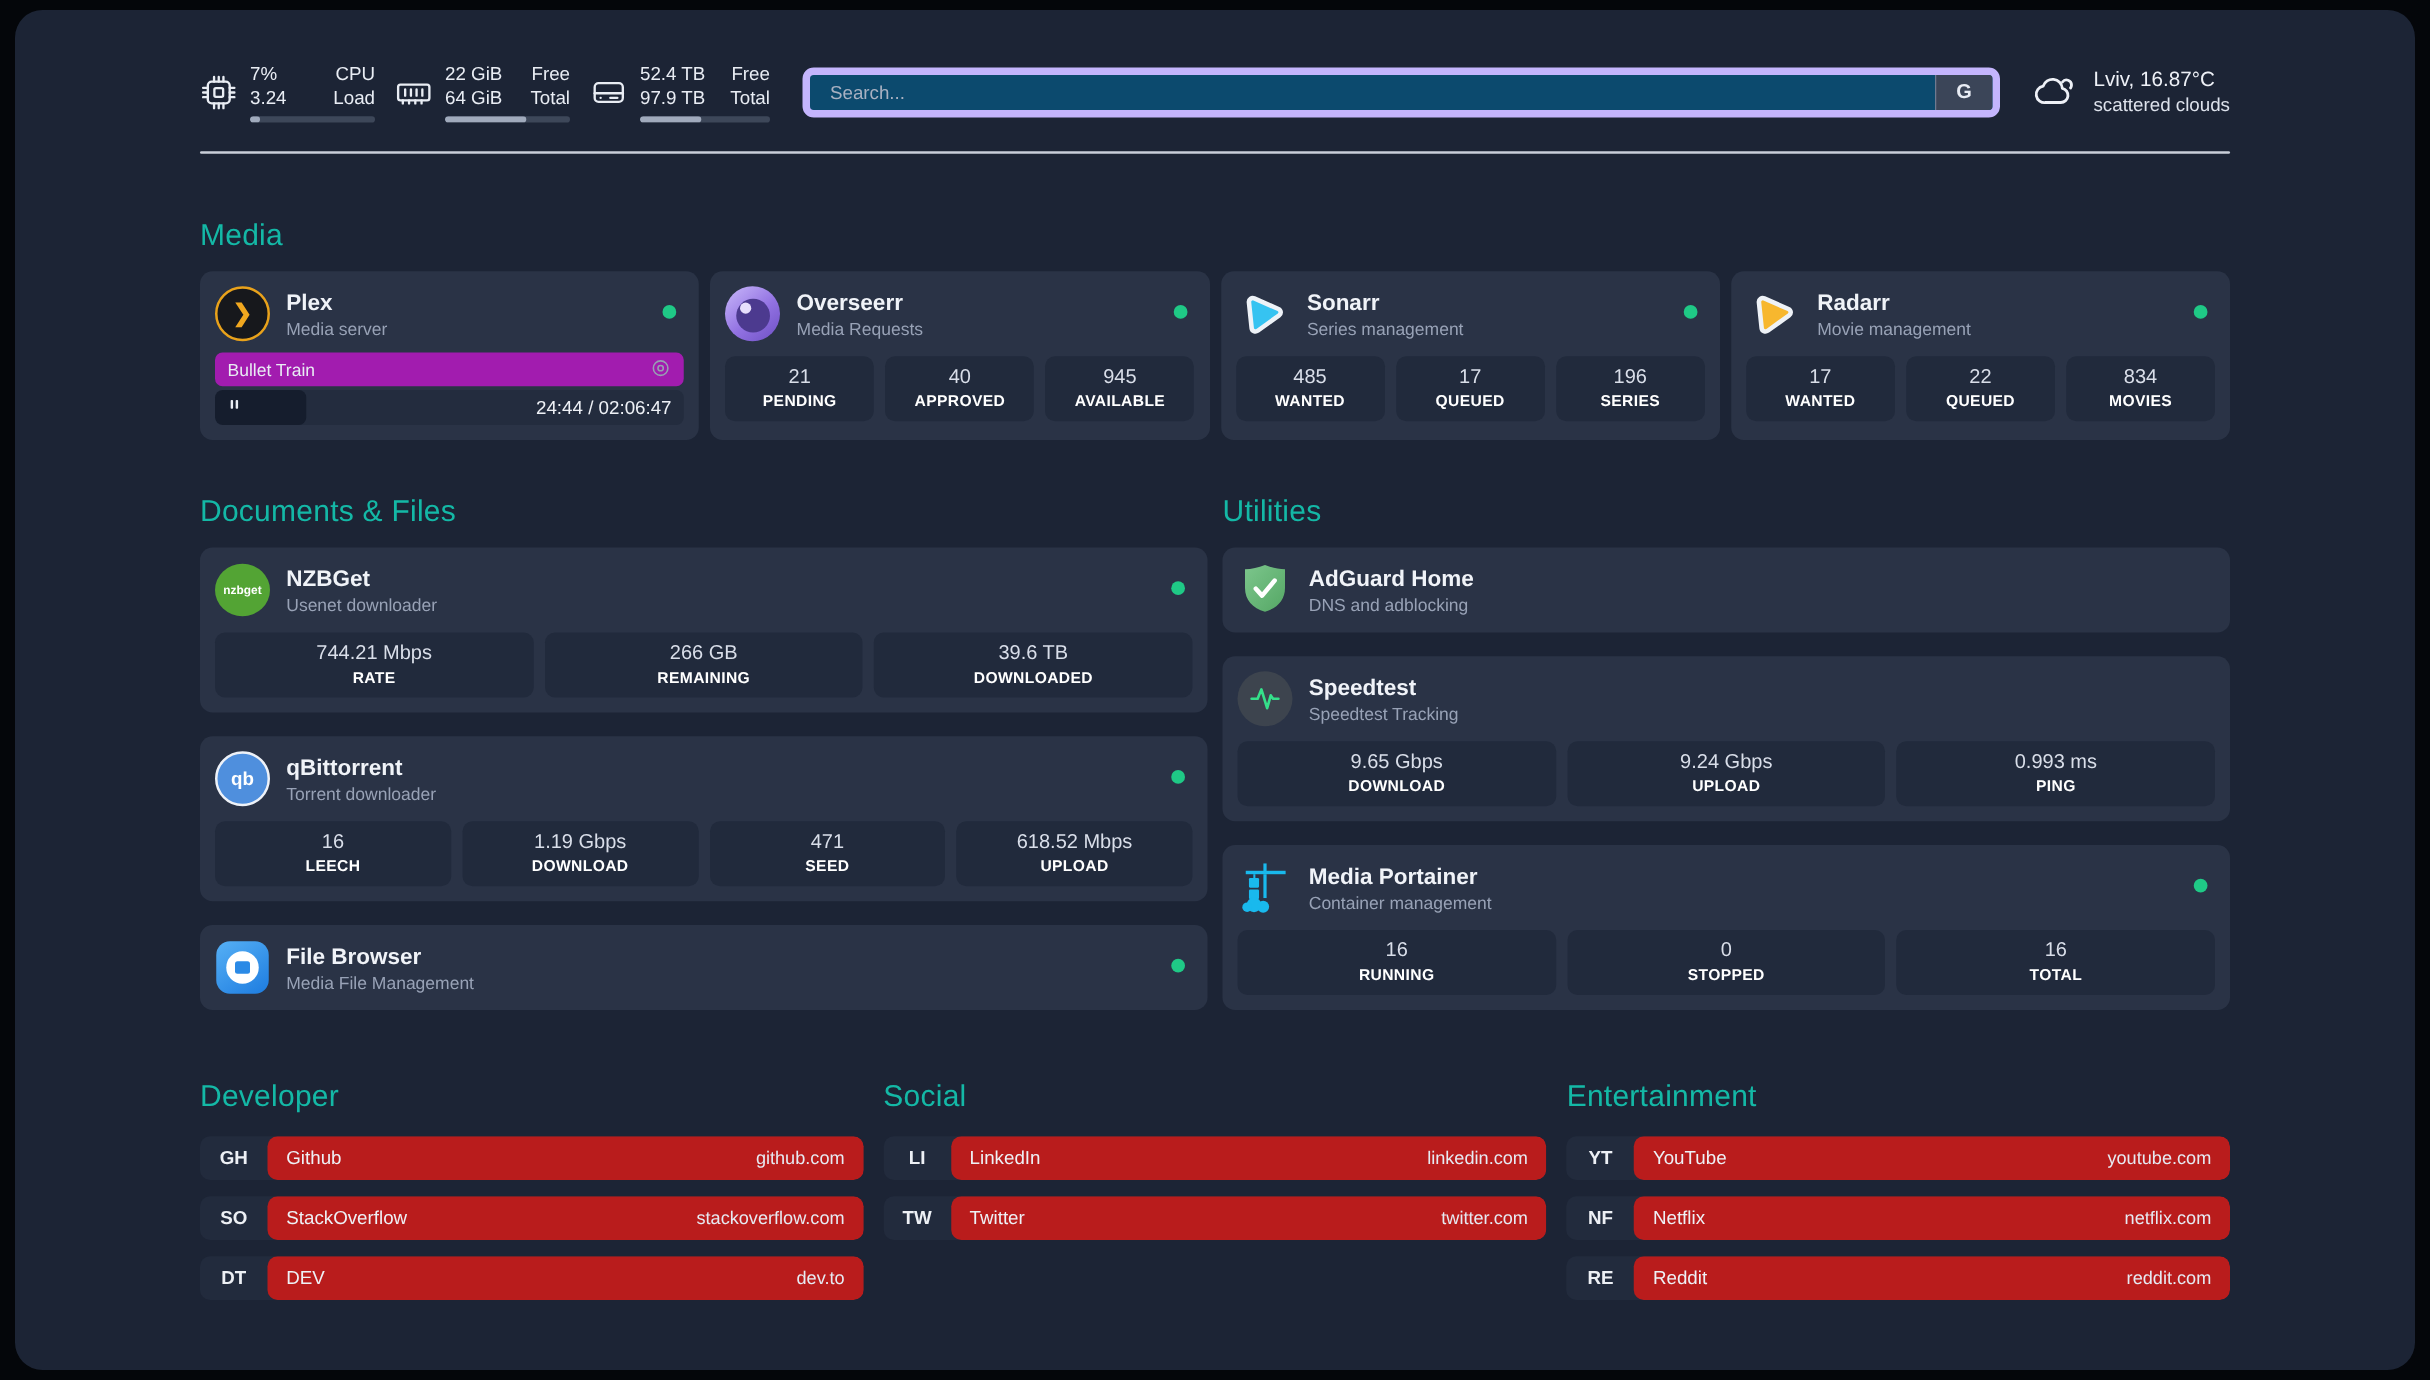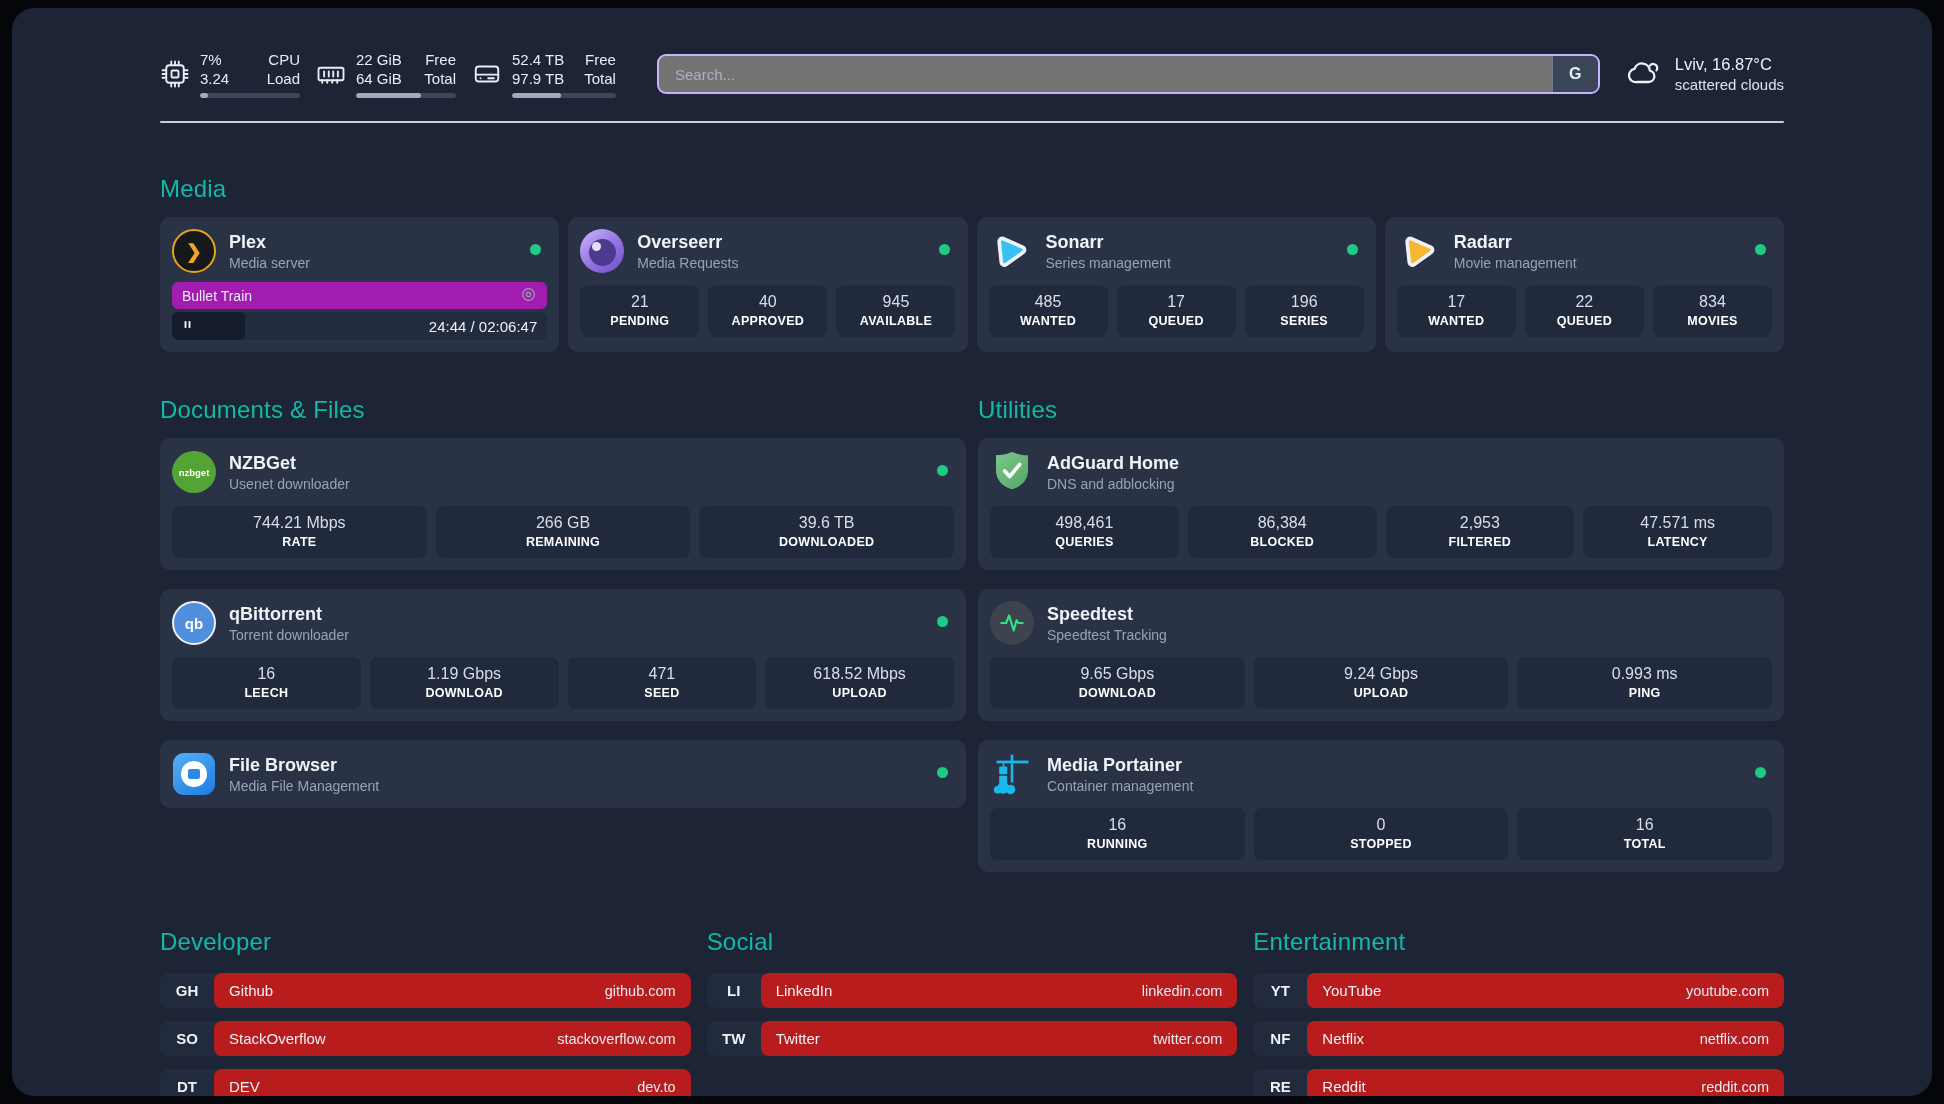--- a/index.html
+++ b/index.html
@@ -11,22 +11,22 @@
   .topbar { display:flex; align-items:center; gap:26px; }
   .metrics { display:flex; gap:16px; }
   .metric { display:flex; align-items:center; gap:10px; color:#e9edf4; }
   .metric svg { display:block; }
   .metric-body { display:flex; flex-direction:column; gap:5px; }
   .metric-cols { display:flex; justify-content:space-between; gap:20px; font-size:15px; line-height:19px; min-width:100px; }
   .metric-cols .labels { text-align:right; }
   .progress { height:5px; border-radius:3px; background:#3d4759; overflow:hidden; }
   .progress .fill { height:100%; background:#a0aabc; border-radius:3px; }
 
-  .search { flex:1; display:flex; height:40px; border:2px solid #c4b5fd; border-radius:9px;
-            background:#737373; overflow:hidden; margin-left:15px; }
+  .search { flex:1; display:flex; height:40px; border:6px solid #c4b5fd; border-radius:9px;
+            background:#0c4a6e; overflow:hidden; margin-left:0; }
   .search input { flex:1; background:transparent; border:none; outline:none; color:#e3e8f1;
                   padding:0 16px; font-size:15px; font-family:"Liberation Sans", sans-serif; }
   .search input::placeholder { color:#a9b1c2; }
   .search .engine { width:46px; background:#3b4558; border:none; border-left:1px solid #6f7a90;
                     color:#e8ecf4; font-size:16px; font-weight:600; cursor:pointer;
                     font-family:"Liberation Sans", sans-serif; }
 
   .weather { display:flex; align-items:center; gap:13px; color:#eef1f7; }
   .weather .w1 { font-size:16.5px; line-height:21px; }
   .weather .w2 { font-size:15px; line-height:19px; color:#dde2ec; }
@@ -432,38 +432,20 @@
                 </defs>
               <path d="M12 1c3.2 1.3 6.4 2 9.6 2V12c0 5.6-3.6 9.7-9.6 11.4C6 21.7 2.4 17.6 2.4 12V3C5.6 3 8.8 2.3 12 1z" fill="url(#agg)"></path>
               <path d="M7.6 12.4l3 3.3 6-7.2" stroke="#fff" stroke-width="2.2" fill="none" stroke-linecap="round" stroke-linejoin="round"></path>
             </svg>
           </span>
           <div class="titles">
             <div class="t">AdGuard Home</div>
             <div class="s">DNS and adblocking</div>
           </div>
         </div>
-        <div class="stats">
-          <div class="stat">
-            <div class="v">498,461</div>
-            <div class="l">QUERIES</div>
-          </div>
-          <div class="stat">
-            <div class="v">86,384</div>
-            <div class="l">BLOCKED</div>
-          </div>
-          <div class="stat">
-            <div class="v">2,953</div>
-            <div class="l">FILTERED</div>
-          </div>
-          <div class="stat">
-            <div class="v">47.571 ms</div>
-            <div class="l">LATENCY</div>
-          </div>
-        </div>
       </div>
 
       <div class="card">
         <div class="card-head">
           <span class="app-icon">
             <span class="speedtest-badge">
               <svg width="30" height="30" viewBox="0 0 28 28" fill="none" stroke="#35e08a" stroke-width="2" stroke-linecap="round" stroke-linejoin="round">
                 <path d="M4 14h4.5l2.8-7 4.3 14 2.7-9.5 1.7 2.5H24"></path>
               </svg>
             </span>

